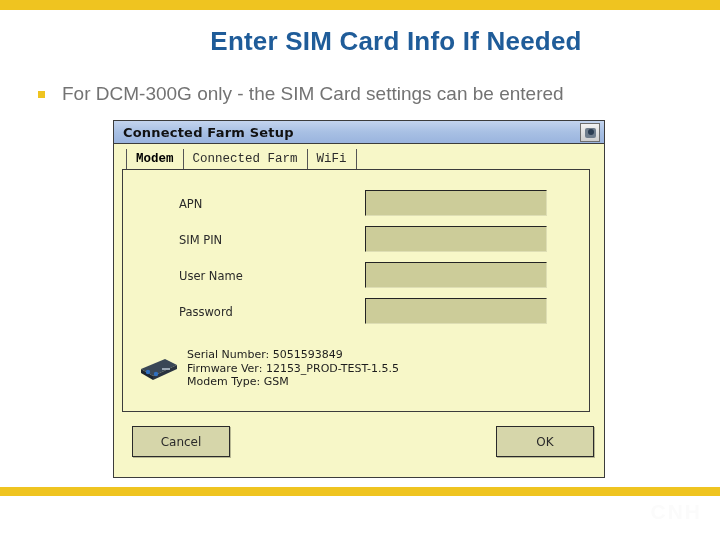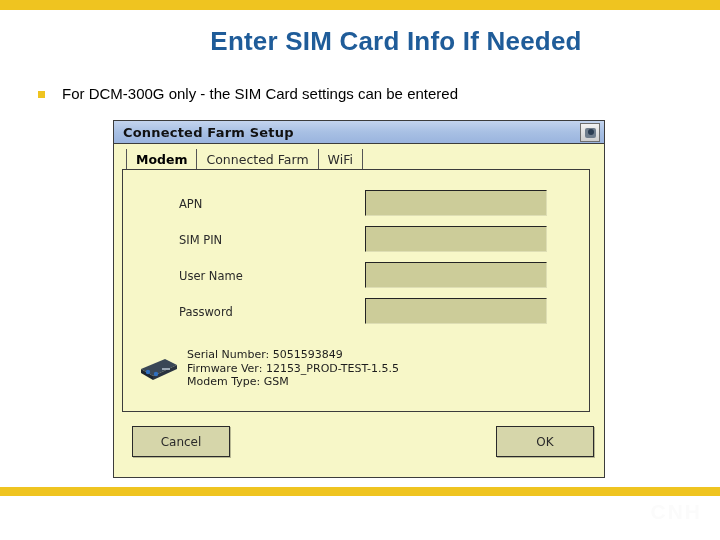--- a/index.html
+++ b/index.html
@@ -55,22 +55,22 @@
     align-items: flex-start;
   }
   .bullet-mark {
     width: 7px; height: 7px;
     background: #efc420;
     margin-top: 7px;
     margin-right: 17px;
     flex: 0 0 auto;
   }
   .bullet-text {
-    font-size: 15px;
-    color: #000000;
+    font-size: 19px;
+    color: #737373;
     line-height: 20px;
     white-space: nowrap;
   }
 
   
   .watermark {
     position: absolute;
     right: 18px;
     top: 500px;
     font-size: 21px;
@@ -133,20 +133,21 @@
     background: #2b3d52;
   }
 
   
   .tabs {
     position: absolute;
     left: 12px; top: 27px;
     display: flex;
     align-items: flex-end;
     height: 22px;
+    font-family: Liberation Mono, monospace;
   }
   .tab {
     height: 21px;
     line-height: 21px;
     padding: 0 9px;
     font-size: 12.5px;
     color: #2c2c2c;
     background: #f7f7c8;
     border-right: 1px solid #555555;
     white-space: nowrap;

